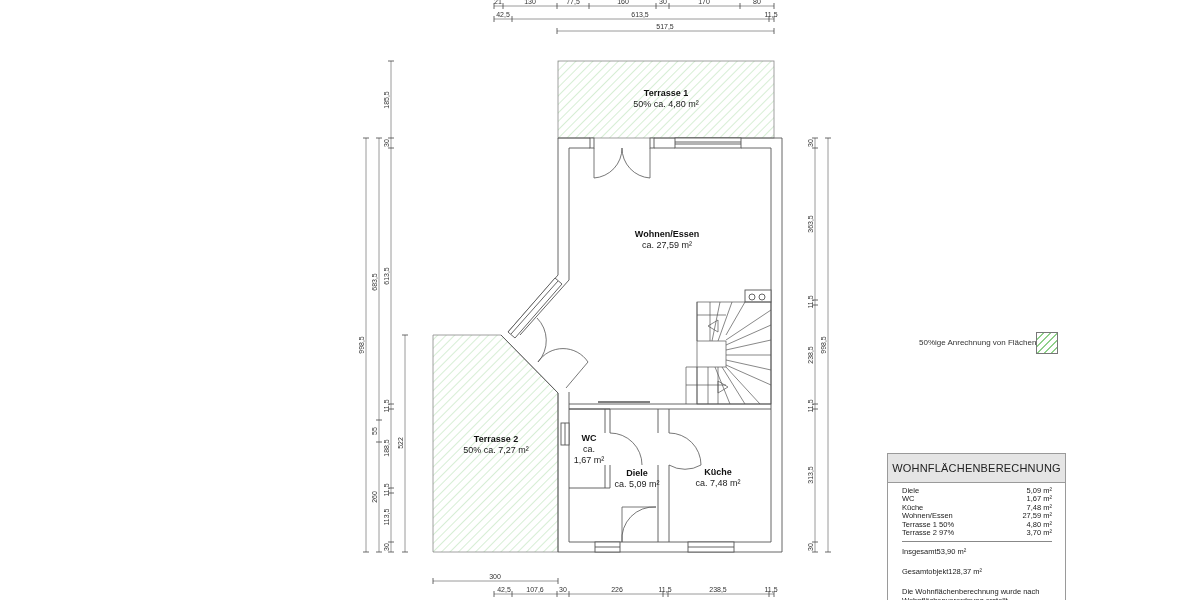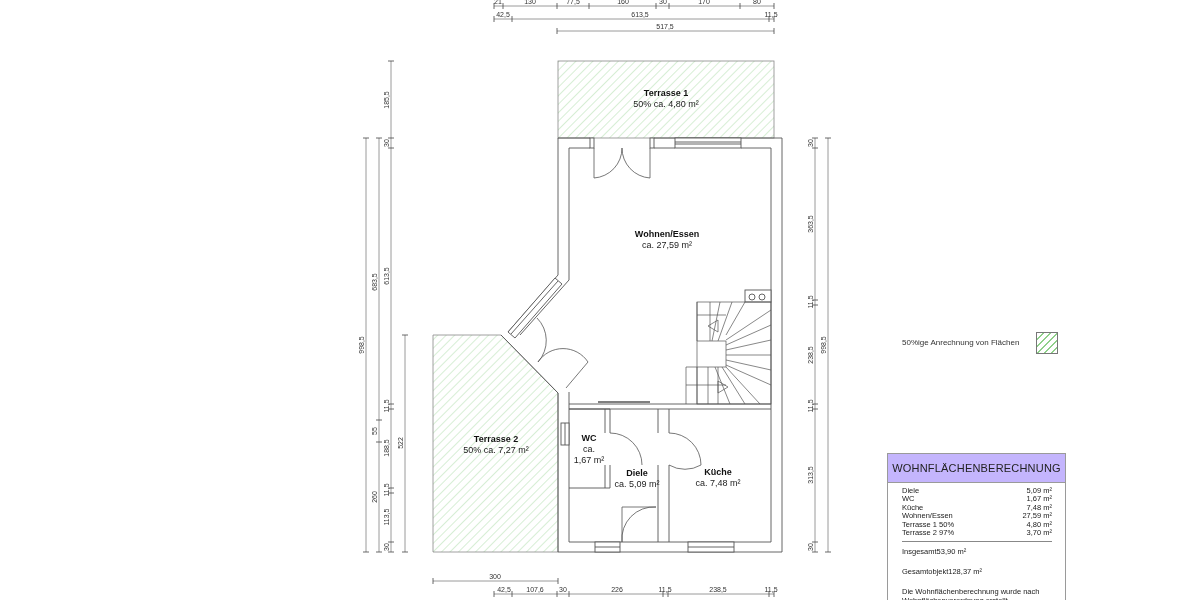--- a/index.html
+++ b/index.html
@@ -3,27 +3,27 @@
 <meta charset="utf-8">
 <style>
   html, body { margin:0; padding:0; background:#ffffff; }
   body { width:1200px; height:600px; position:relative; overflow:hidden; font-family:"Liberation Sans", sans-serif; }
   #plan { position:absolute; left:0; top:0; width:1200px; height:600px; }
   .dim-text { font-family:"Liberation Sans", sans-serif; font-size:7px; fill:#333; }
   .room-name { font-family:"Liberation Sans", sans-serif; font-size:9px; font-weight:bold; fill:#111; }
   .room-area { font-family:"Liberation Sans", sans-serif; font-size:9px; fill:#222; }
   .legend { position:absolute; left:900px; top:330px; width:170px; }
   .legend-row { position:relative; height:31px; }
-  .legend-label { position:absolute; left:2px; top:8px; font-size:8px; color:#333; white-space:nowrap; }
+  .legend-label { position:absolute; left:19px; top:8px; font-size:8px; color:#333; white-space:nowrap; }
   .legend-swatch { position:absolute; left:136px; top:2px; width:22px; height:22px; border:1px solid #777; box-sizing:border-box; }
   .sw-50 { background:repeating-linear-gradient(135deg, transparent 0 4px, #8fd08a 4px 5px); }
   .sw-25 { background:repeating-linear-gradient(45deg, transparent 0 4px, #7aa6d8 4px 5px); }
   .sw-0 { background:repeating-linear-gradient(180deg, transparent 0 4px, #e48a8a 4px 5px); }
   .calc { position:absolute; left:887px; top:453px; width:179px; height:160px; border:1px solid #9a9a9a; box-sizing:border-box; background:#fff; }
-  .calc-title { height:28px; background:#c4b5fd; border-bottom:1px solid #9a9a9a; font-size:11px; letter-spacing:0.2px; color:#222; text-align:center; line-height:28px; }
+  .calc-title { height:28px; background:#e5e5e5; border-bottom:1px solid #9a9a9a; font-size:11px; letter-spacing:0.2px; color:#222; text-align:center; line-height:28px; }
   .calc-body { padding:4px 13px 0 14px; font-size:7.5px; color:#222; }
   .calc-row { display:flex; justify-content:space-between; line-height:8.4px; }
   .calc-sep { border-top:1px solid #888; margin:4px 0 5px 0; }
   .calc-total { display:flex; margin-bottom:11px; }
   .calc-note { line-height:9px; margin-top:2px; }
 </style>
 </head>
 <body>
 
 <svg id="plan" viewBox="0 0 1200 600" xmlns="http://www.w3.org/2000/svg">

